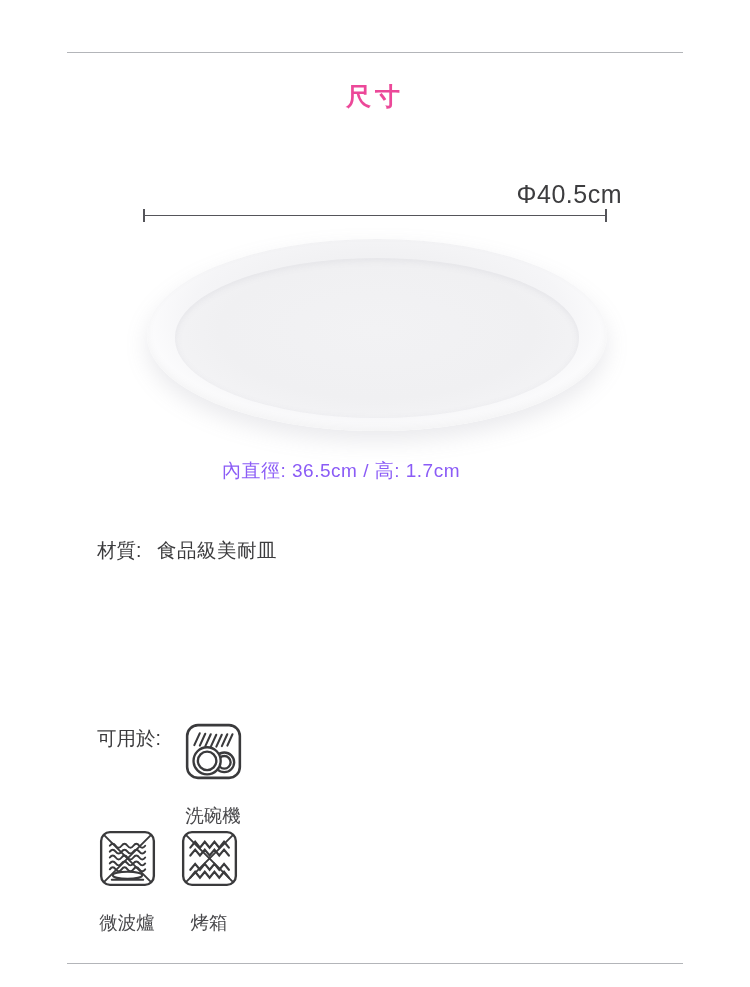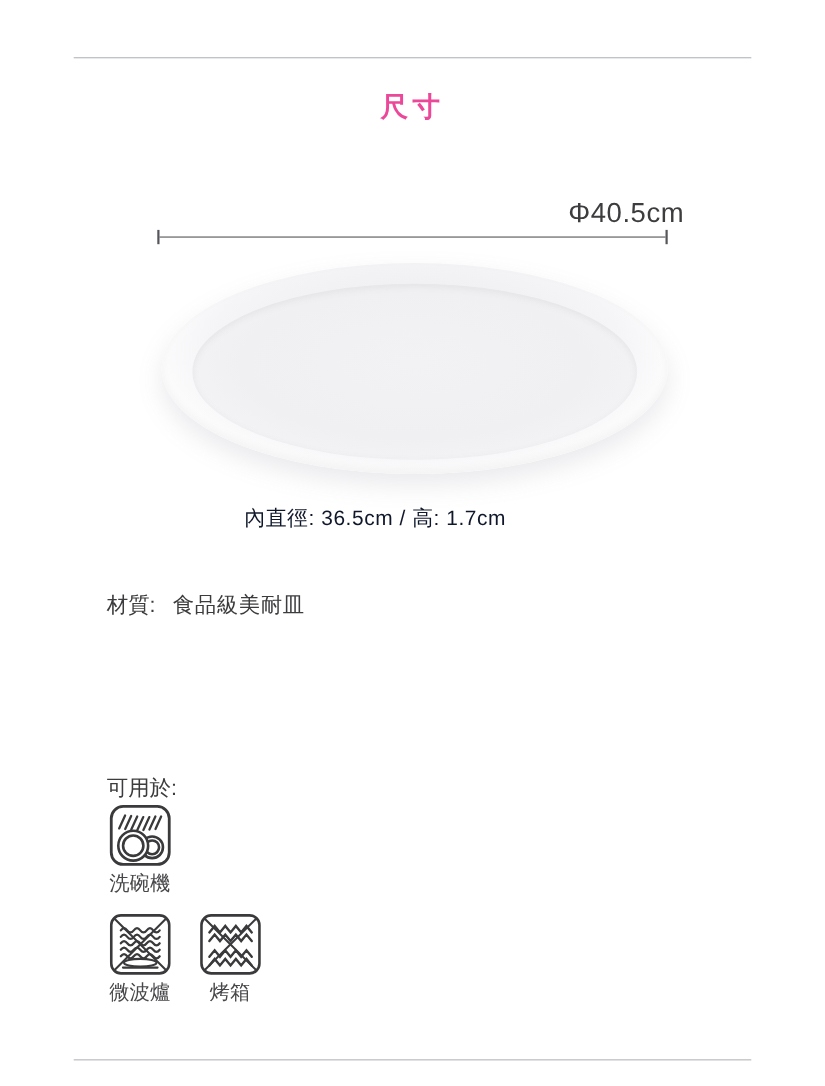--- a/index.html
+++ b/index.html
@@ -49,39 +49,39 @@
   .plate-well {
     position:absolute; left:6%; top:10%; width:88%; height:83%;
     border-radius:50%;
     background: radial-gradient(ellipse at 50% 45%,
       #f2f2f4 0%, #f0f0f2 55%, #f4f4f6 80%, #fafafb 100%);
     box-shadow: inset 0 2px 7px rgba(120,120,135,0.10);
   }
 
   .caption {
     position:absolute; top:458px; left:0; width:682px;
-    text-align:center; font-size:19px; color:#0f172a; letter-spacing:0.5px;
+    text-align:center; font-size:19px; color:#8b5cf6; letter-spacing:0.5px;
   }
 
   .specs { position:absolute; left:97px; top:532px; }
   .spec-row { display:flex; line-height:36px; font-size:19.5px; color:#3c3c3e; }
   .spec-label { width:60px; }
   .spec-value { letter-spacing:0.5px; }
 
   .usage { position:absolute; left:97px; display:flex; align-items:flex-start; }
-  .usage.usable { top:700px;flex-direction:column; }
+  .usage.usable { top:722px; }
   .usage.notusable { top:829px; }
   .usage-label { font-size:19.5px; color:#3c3c3e; padding-top:3px; }
   .usage.usable .usage-label { width:86px; }
   .usage.notusable .usage-label { width:107px; }
   .usage-items { display:flex; gap:22px; }
   .usage-item { width:60px; display:flex; flex-direction:column; align-items:center; }
   .usage-item svg { display:block; }
   .usage-item-label {
-    margin-top:1px; font-size:18.5px; color:#48484b; white-space:nowrap;
+    margin-top:22px; font-size:18.5px; color:#48484b; white-space:nowrap;
   }
 
   .care-icon { stroke:#3a3a3c; fill:none; stroke-linecap:round; }
 </style>
 </head>
 <body>
 
 <div class="page">
 
   <div class="divider top"></div>

